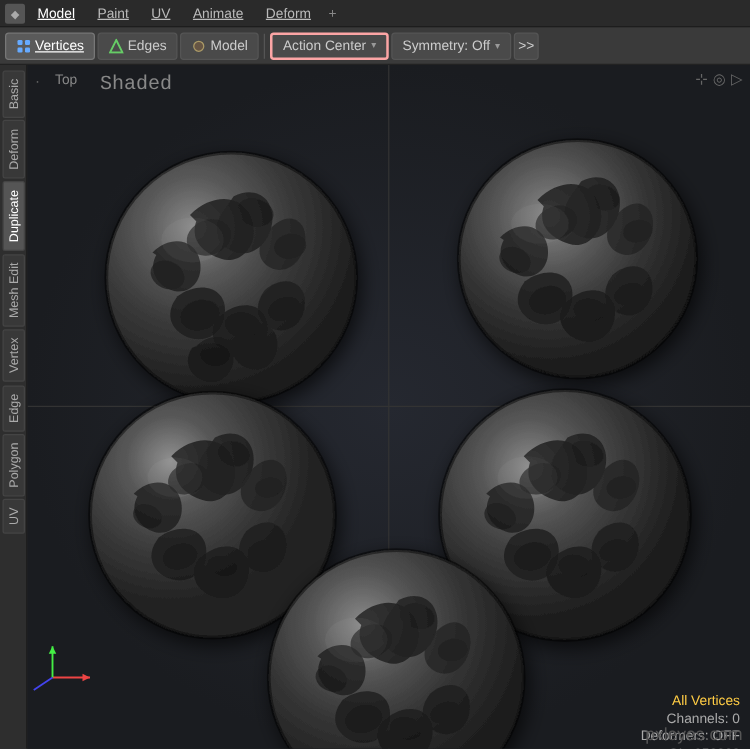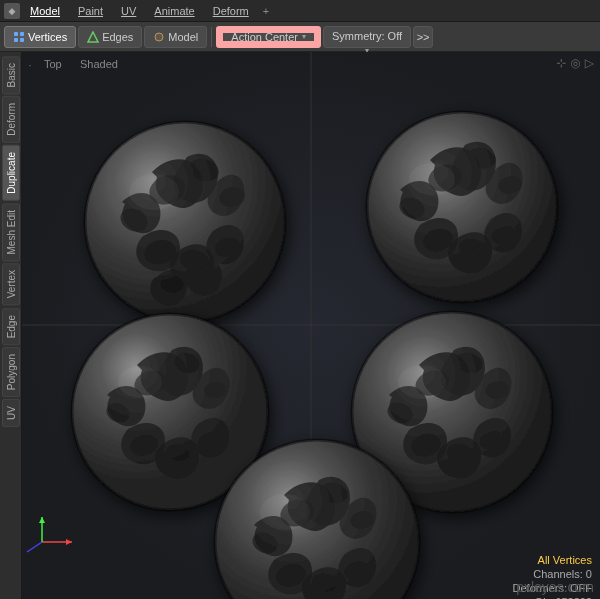--- a/index.html
+++ b/index.html
@@ -67,58 +67,57 @@
       border-radius: 3px;
       color: #ccc;
       font-size: 11px;
       cursor: pointer;
       height: 22px;
     }
     .tool-btn.active {
       background: #5a5a5a;
       border-color: #777;
       color: #fff;
+      text-decoration: underline;
     }
     .tool-btn-icon {
       width: 12px;
       height: 12px;
       display: flex; align-items: center; justify-content: center;
     }
     .separator {
       width: 1px;
       height: 20px;
       background: #555;
       margin: 0 2px;
     }
     .action-center {
       display: flex;
-      align-items: center;
       padding: 3px 8px;
       background: #4a4a4a;
-      border: 7px solid #fca5a5;
+      border: 2px solid #fca5a5;
       border-radius: 3px;
       color: #ccc;
       font-size: 11px;
       cursor: pointer;
       height: 22px;
       gap: 4px;
     }
     .symmetry-btn {
       display: flex;
       align-items: center;
       padding: 3px 8px;
       background: #4a4a4a;
       border: 1px solid #555;
       border-radius: 3px;
       color: #ccc;
       font-size: 11px;
       cursor: pointer;
       height: 22px;
       gap: 4px;
-      flex-direction: column;
     }
     .arrow-btn {
       display: flex;
       align-items: center;
       justify-content: center;
       width: 20px;
       height: 22px;
       background: #4a4a4a;
       border: 1px solid #555;
       border-radius: 3px;
@@ -266,21 +265,21 @@
     <div class="sidebar-tab">UV</div>
   </div>
 
   <div class="viewport-area">
 
     <div style="position:relative; width:100%; height:100%; background:#1c1f22;">
 
       <div style="position:absolute; top:6px; left:6px; z-index:15; color:#666; font-size:12px;">·</div>
 
       <div style="position:absolute; top:6px; left:22px; z-index:15; color:#888; font-size:11px;">Top</div>
-      <div style="position:absolute; top:6px; left:58px; z-index:15; color:#888; font-size:11px;">Shaded</div>
+      <div style="position:absolute; top:6px; left:58px; z-index:15; color:#888; font-size:16px;font-family:Liberation Mono, monospace;">Shaded</div>
 
       <div class="viewport-icons">
         <span class="vp-icon">⊹</span>
         <span class="vp-icon">◎</span>
         <span class="vp-icon">▷</span>
       </div>
 
       <svg width="578" height="547" style="position:absolute; top:0; left:0;">
         <defs>
 

